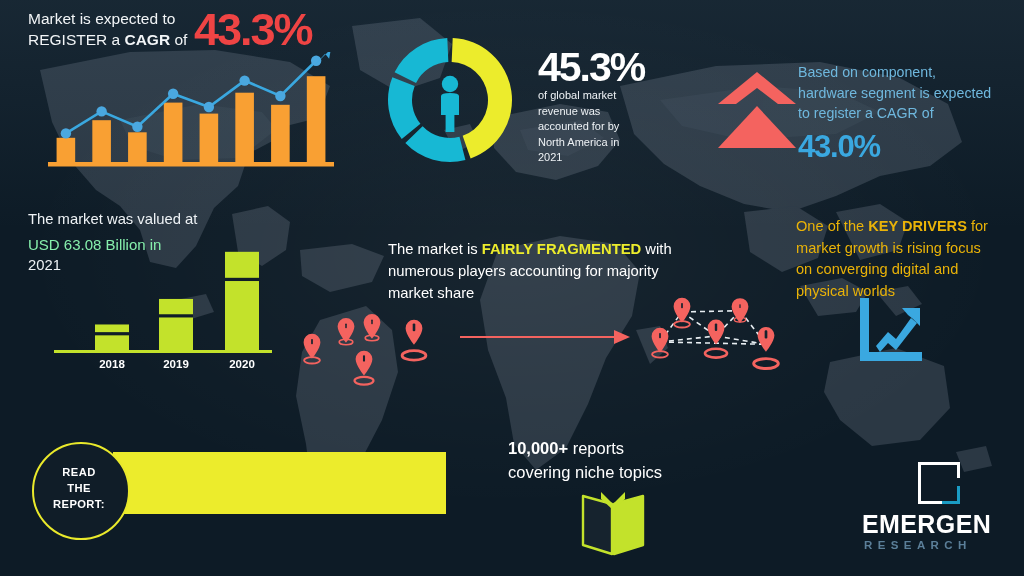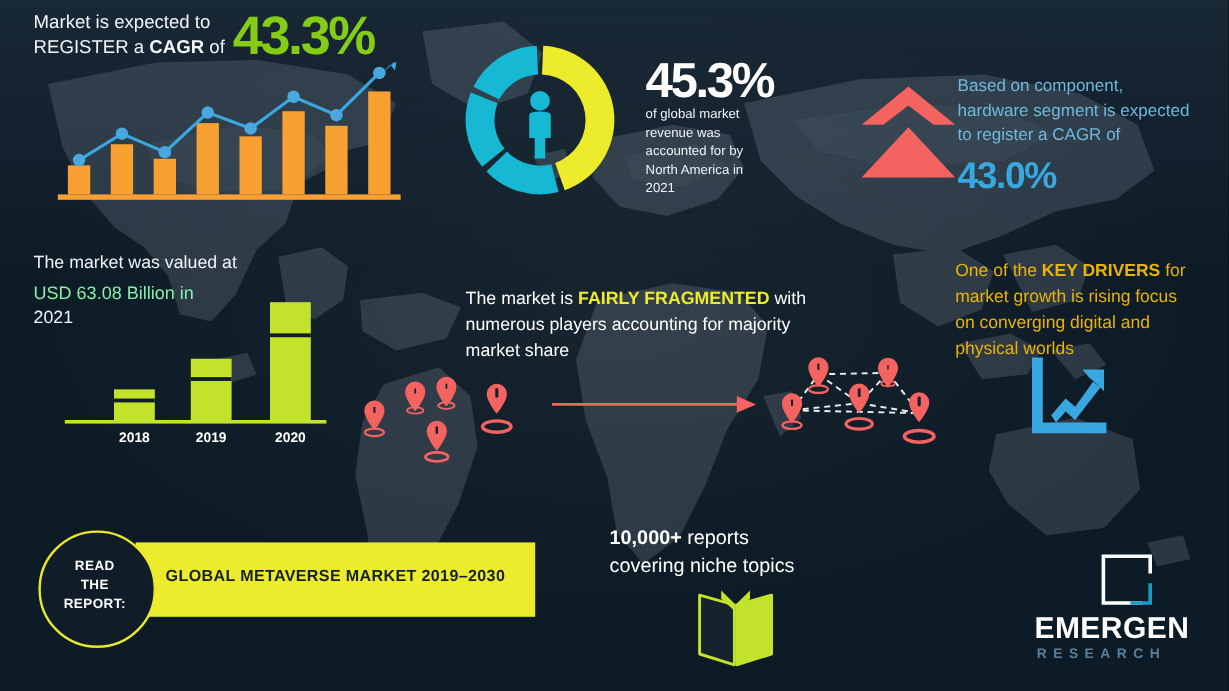--- a/index.html
+++ b/index.html
@@ -16,21 +16,21 @@
   .topglow{position:absolute;left:0;top:0;width:100%;height:230px;pointer-events:none;
     background:linear-gradient(180deg, rgba(120,150,175,0.10) 0%, rgba(120,150,175,0.0) 100%);}
 
   
   .t{position:absolute;color:#ffffff;line-height:1.25;white-space:pre-line;}
   .big{font-weight:bold;letter-spacing:-1px;}
 
   
   #cagr-head{left:28px;top:8px;font-size:15.5px;line-height:1.38;color:#f2f5f7;}
   #cagr-head b{font-weight:bold;}
-  #cagr-value{left:194px;top:2px;font-size:45px;font-weight:bold;letter-spacing:-2px;color:#84cc16;}
+  #cagr-value{left:194px;top:2px;font-size:45px;font-weight:bold;letter-spacing:-2px;color:#ef4444;}
 
   
   #orange-chart{position:absolute;left:48px;top:52px;width:286px;height:118px;}
 
   
   #donut{position:absolute;left:380px;top:26px;width:140px;height:148px;}
 
   
   #na-value{left:538px;top:42px;font-size:41px;font-weight:bold;letter-spacing:-2px;}
   #na-desc{left:538px;top:88px;font-size:11px;line-height:1.42;color:#eef2f5;}
@@ -304,21 +304,20 @@
 physical worlds</span></div>
   <div id="kd-icon">
     <svg viewBox="0 0 68 68" aria-hidden="true">
       <path d="M4 2 L13 2 L13 56 L66 56 L66 65 L4 65 Z" fill="#3aa8e0"></path>
       <path d="M20 50 L32 36 L40 43 L55 22 L61 27 L40 54 L32 47 L24 56 Z" fill="#3aa8e0"></path>
       <path d="M46 12 L64 12 L64 30 L57 23 L52 19 Z" fill="#3aa8e0"></path>
     </svg>
   </div>
 
   <div id="banner"></div>
-  <div id="banner-text">GLOBAL METAVERSE MARKET 2019–2030</div>
   <div id="badge"></div>
   <div id="badge-text">READ
 THE
 REPORT:</div>
 
   <div class="t" id="rep1"><b>10,000+</b><span> reports</span></div>
   <div class="t" id="rep2">covering niche topics</div>
   <div id="book">
     <svg viewBox="0 0 70 66" aria-hidden="true">
       <path d="M34 14 L34 64 L5 55 L5 6 Z" fill="#16232e" stroke="#c3e22b" stroke-width="2.4" stroke-linejoin="round"></path>

